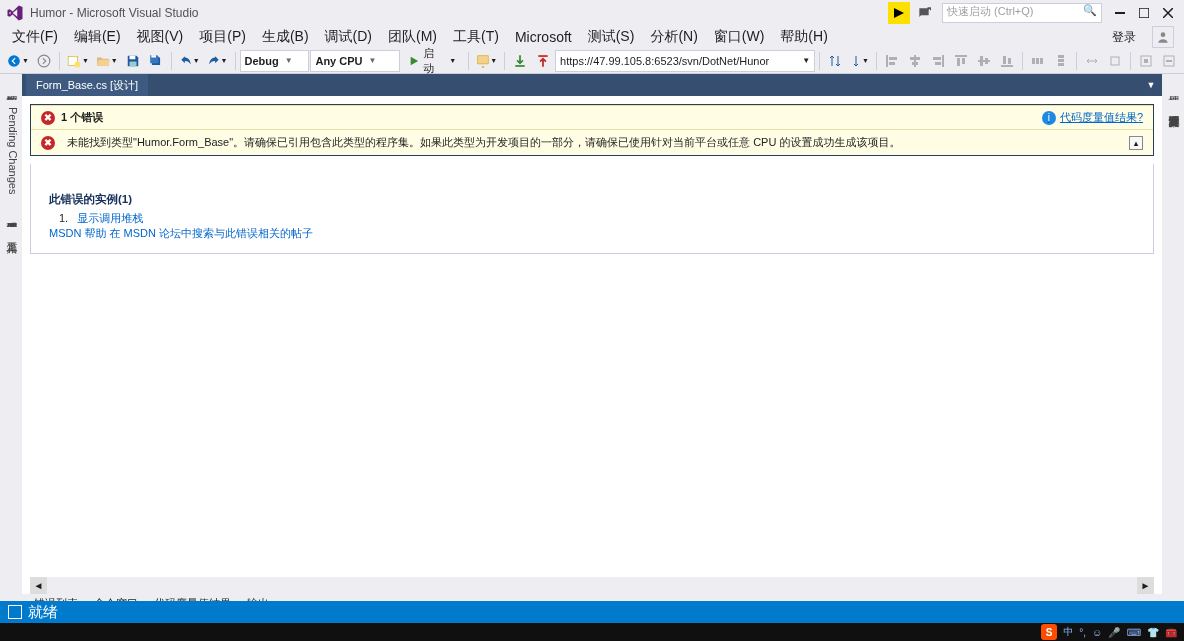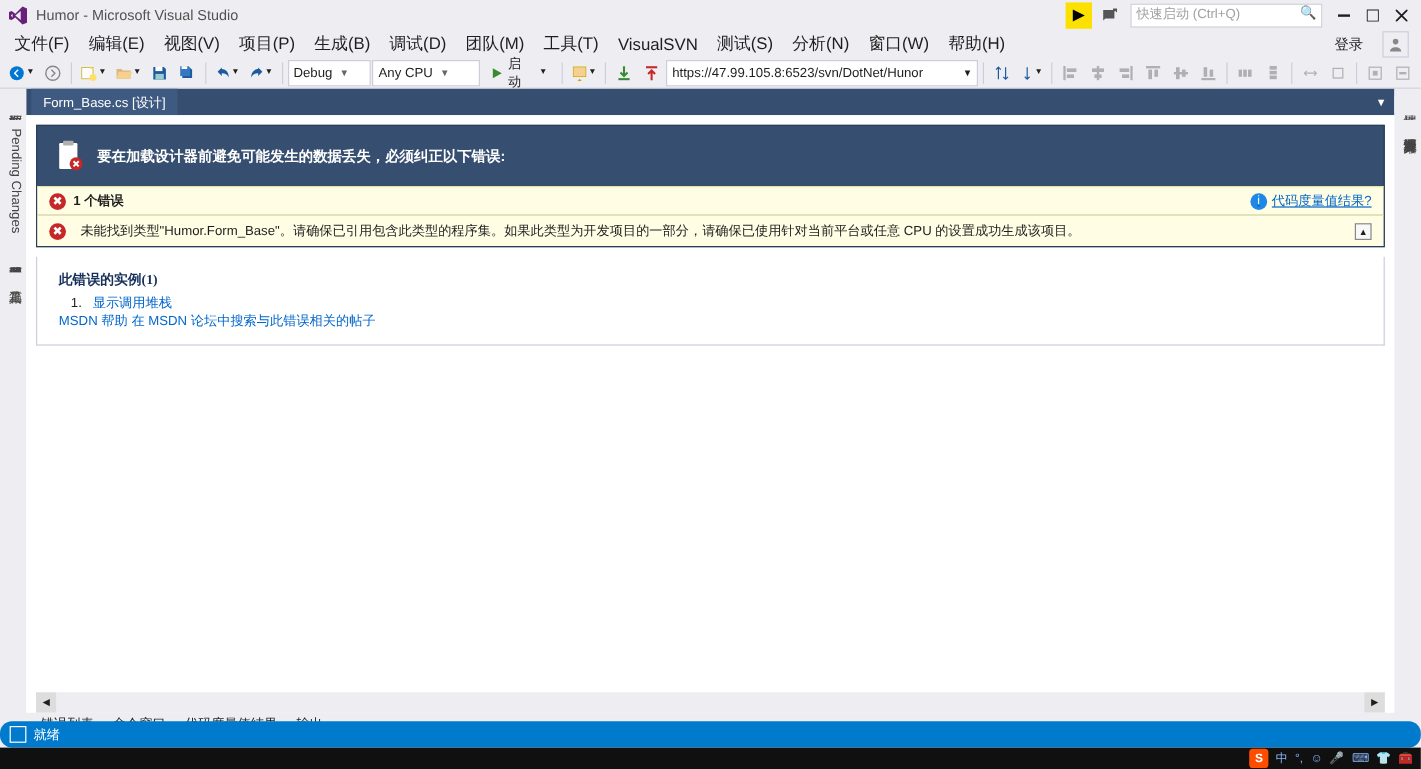--- a/index.html
+++ b/index.html
@@ -15,21 +15,21 @@
 .notif-flag { width:22px; height:22px; background:#fce100; display:flex; align-items:center; justify-content:center; margin-right:2px; }
 
 .menubar { height:22px; display:flex; align-items:center; padding:0 4px; }
 .menu-item { padding:2px 8px; font-size:14px; cursor:pointer; }
 .login-link { margin-left:auto; padding:2px 10px; font-size:12px; cursor:pointer; }
 .avatar-btn { width:22px; height:22px; border:1px solid #cccedb; margin:0 6px; display:flex; align-items:center; justify-content:center; }
 
 .toolbar { height:26px; background:#eeeef2; display:flex; align-items:center; padding:0 4px; gap:1px; border-bottom:1px solid #cccedb;}
 .tb-btn { height:22px; min-width:22px; display:flex; align-items:center; justify-content:center; padding:0 3px; cursor:pointer; }
 .tb-sep { width:1px; height:18px; background:#cccedb; margin:0 3px; }
-.tb-combo { height:22px; border:1px solid #cccedb; background:#fff; display:flex; align-items:center; padding:0 4px; font-size:11px; cursor:pointer; }
+.tb-combo { height:22px; border:1px solid #cccedb; background:#fff; display:flex; align-items:center; padding:0 4px; font-size:11px; cursor:pointer;font-weight:bold; }
 .tb-combo .caret { margin-left:6px; font-size:8px; color:#666; }
 .tb-start { height:22px; display:flex; align-items:center; padding:0 8px; cursor:pointer; gap:4px; font-size:11px; }
 .url-box { flex:0 0 260px; height:22px; border:1px solid #cccedb; background:#fff; padding:0 4px; font-size:11px; display:flex; align-items:center; }
 .url-box .caret { margin-left:auto; font-size:8px; }
 
 .workspace { position:absolute; top:74px; bottom:47px; left:0; right:0; display:flex; }
 .side-tabs-left { width:22px; background:#eeeef2; display:flex; flex-direction:column; gap:6px; padding-top:6px; }
 .side-tabs-right { width:22px; background:#eeeef2; display:flex; flex-direction:column; gap:6px; padding-top:6px; }
 .vtab { writing-mode:vertical-rl; font-size:11px; padding:6px 2px; background:#eeeef2; border:1px solid transparent; cursor:pointer; text-align:center; color:#444;}
 .center { flex:1; display:flex; flex-direction:column; background:#fff; min-width:0; }
@@ -46,32 +46,32 @@
 .banner-dark { margin:8px; background:#364E6F; border:1px solid #2b3e59; padding:0; }
 .banner-head { display:flex; align-items:center; gap:10px; padding:12px 14px; color:#fff; font-size:12px; font-weight:bold;}
 .doc-icon { width:26px; height:26px; position:relative; }
 .banner-yellow { background:#fffde3; border-top:1px solid #e7e2a8; display:flex; align-items:center; padding:4px 10px; font-size:11px; }
 .err-circle { width:14px; height:14px; border-radius:50%; background:#c62828; color:#fff; font-size:10px; display:flex; align-items:center; justify-content:center; margin-right:6px;}
 .why-link { margin-left:auto; color:#0066cc; text-decoration:underline; display:flex; align-items:center; gap:4px; cursor:pointer;}
 .banner-msg { background:#fffde3; border-top:1px solid #e7e2a8; padding:5px 10px; font-size:11px; display:flex; align-items:center; gap:6px; }
 .collapse-btn { margin-left:auto; width:14px; height:14px; border:1px solid #888; font-size:9px; display:flex; align-items:center; justify-content:center; cursor:pointer; background:#f8f8f8;}
 .detail-panel { margin:0 8px 8px 8px; border:1px solid #cccedb; border-top:none; padding:12px 18px; font-size:11px; }
 .detail-panel h4 { font-size:11.5px; color:#16305c; font-weight:bold; margin-bottom:4px; margin-top:8px;}
-.detail-panel h4:first-child { margin-top:0;font-family:Liberation Serif, serif;}
+.detail-panel h4:first-child { margin-top:16px;}
 .detail-panel a { color:#0066cc; cursor:pointer; }
 .numlist { padding-left:10px;}
 .numlist span { margin-right:6px; }
 .hscroll { position:absolute; bottom:0; left:8px; right:8px; height:17px; background:#eeeef2; display:flex; align-items:center;}
 .hscroll .arrow { width:17px; height:17px; display:flex; align-items:center; justify-content:center; background:#ddd; cursor:pointer; font-size:10px;}
 .hscroll .track { flex:1; height:17px; background:#eeeef2; }
 
 .bottom-tabs { position:absolute; bottom:29px; left:22px; right:22px; height:18px; background:#eeeef2; display:flex; align-items:center; padding-left:4px; font-size:11px;}
 .bottom-tabs span { padding:2px 8px; cursor:pointer; }
 
-.statusbar { position:absolute; bottom:18px; left:0; right:0; height:22px; background:#007acc; color:#fff; display:flex; align-items:center; padding:0 8px; font-size:11px; gap:6px;border-radius:10px;}
+.statusbar { position:absolute; bottom:18px; left:0; right:0; height:22px; background:#007acc; color:#fff; display:flex; align-items:center; padding:0 8px; font-size:15px; gap:6px;}
 .statusbar .sb-icon { width:14px; height:14px; border:1.5px solid #fff; }
 
 .taskbar { position:absolute; bottom:0; left:0; right:0; height:18px; background:#101010; display:flex;}
 .taskbar .tray { margin-left:auto; display:flex; align-items:center; gap:6px; padding:0 6px; }
 .taskbar .tray span { font-size:10px; color:#8ab4f8; }
 .sogou { width:16px; height:16px; background:#ff4d00; border-radius:3px; color:#fff; font-size:10px; display:flex; align-items:center; justify-content:center; font-weight:bold;}
 svg { display:block; }
 </style>
 </head>
 <body>
@@ -116,21 +116,21 @@
 
 <div class="menubar">
   <span class="menu-item">文件(F)</span>
   <span class="menu-item">编辑(E)</span>
   <span class="menu-item">视图(V)</span>
   <span class="menu-item">项目(P)</span>
   <span class="menu-item">生成(B)</span>
   <span class="menu-item">调试(D)</span>
   <span class="menu-item">团队(M)</span>
   <span class="menu-item">工具(T)</span>
-  <span class="menu-item">VisualSVN</span>
+  <span class="menu-item">Microsoft</span>
   <span class="menu-item">测试(S)</span>
   <span class="menu-item">分析(N)</span>
   <span class="menu-item">窗口(W)</span>
   <span class="menu-item">帮助(H)</span>
   <span class="login-link">登录</span>
   <div class="avatar-btn">
       <svg width="14" height="14" viewBox="0 0 24 24">
         <circle cx="12" cy="8" r="4" fill="#888"></circle>
         <path d="M4 22c0-4 4-6 8-6s8 2 8 6" fill="#888"></path>
       </svg>
@@ -344,31 +344,20 @@
       <div class="doc-tab">
           <span>Form_Base.cs [设计]</span>
         </div>
       <div class="doc-tabs-right">
         <div class="tb-btn" style="color:#fff;font-size:9px;">▼</div>
       </div>
     </div>
 
     <div class="design-body">
       <div class="banner-dark">
-        <div class="banner-head">
-          <div class="doc-icon">
-            <svg width="26" height="26" viewBox="0 0 24 24">
-                <rect x="4" y="2" width="14" height="20" rx="1" fill="#fff"></rect>
-                <rect x="7" y="0" width="8" height="4" rx="1" fill="#b0b0b0"></rect>
-                <circle cx="17" cy="18" r="5" fill="#c62828"></circle>
-                <path d="M15 16l4 4m0-4l-4 4" stroke="#fff" stroke-width="1.5"></path>
-              </svg>
-          </div>
-          <span>要在加载设计器前避免可能发生的数据丢失，必须纠正以下错误:</span>
-        </div>
         <div class="banner-yellow">
           <span class="err-circle">✖</span>
           <b>1 个错误</b>
           <a class="why-link">
             <span style="width:14px;height:14px;border-radius:50%;background:#1e88e5;color:#fff;display:inline-flex;align-items:center;justify-content:center;font-size:10px;">i</span>
             <span>代码度量值结果?</span>
           </a>
         </div>
         <div class="banner-msg">
           <span class="err-circle">✖</span>

